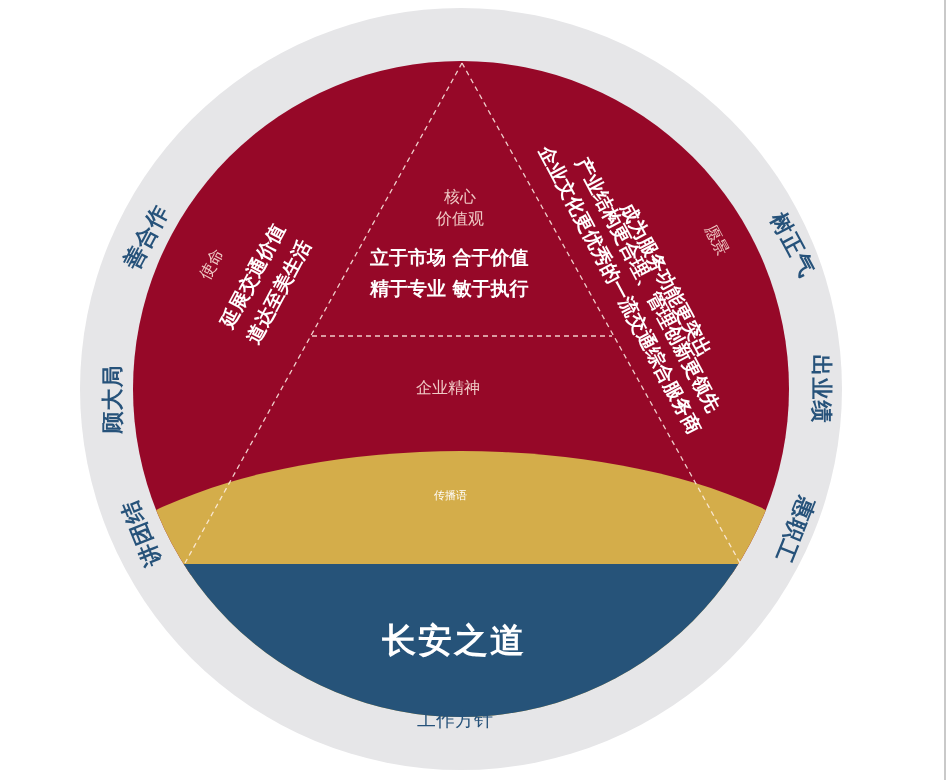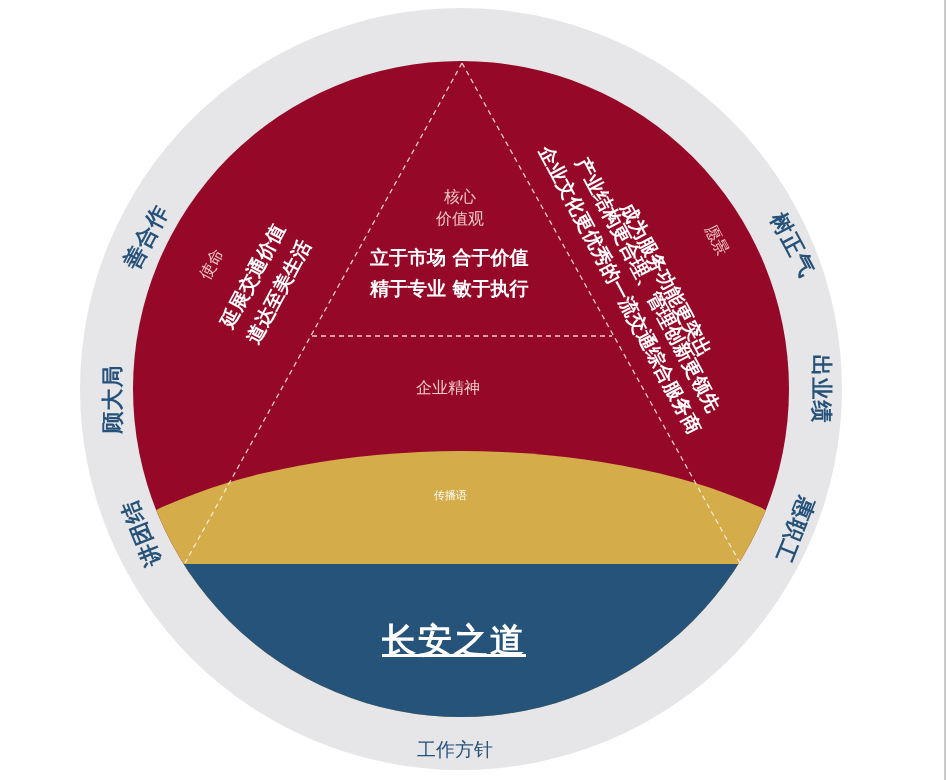--- a/index.html
+++ b/index.html
@@ -53,21 +53,21 @@
   <div class="lbl ring-lbl" style="left:112px; top:222px; transform: rotate(-62deg);">善合作</div>
   <div class="lbl ring-lbl" style="left:78px; top:384px; transform: rotate(-90deg);">顾大局</div>
   <div class="lbl ring-lbl" style="left:107px; top:518px; transform: rotate(-112deg);">讲团结</div>
 
   
   <div class="lbl ring-lbl" style="left:758px; top:230px; transform: rotate(62deg);">树正气</div>
   <div class="lbl ring-lbl" style="left:786px; top:374px; transform: rotate(90deg);">出业绩</div>
   <div class="lbl ring-lbl" style="left:760px; top:515px; transform: rotate(112deg);">惠职工</div>
 
   
-  <div class="lbl foot-lbl" style="left:417px; top:737px;">工作方针</div>
+  <div class="lbl foot-lbl" style="left:417px; top:707px;">工作方针</div>
 
   
   <div class="lbl sub-lbl" style="left:196px; top:254px; transform: rotate(-62deg);">使命</div>
   <div class="lbl main-lbl" style="left:196px; top:263px; transform: rotate(-62deg);">延展交通价值</div>
   <div class="lbl main-lbl" style="left:222px; top:279px; transform: rotate(-62deg);">道达至美生活</div>
 
   
   <div class="lbl sub-lbl" style="left:444px; top:187px;">核心</div>
   <div class="lbl sub-lbl" style="left:436px; top:209px;">价值观</div>
   <div class="lbl main-lbl" style="left:370px; top:276px;">精于专业  敏于执行</div>
@@ -79,16 +79,16 @@
   <div class="lbl main-lbl" style="left:505px; top:272px; transform: rotate(62deg);">产业结构更合理、管理创新更领先</div>
   <div class="lbl main-lbl" style="left:458px; top:277px; transform: rotate(62deg);">企业文化更优秀的一流交通综合服务商</div>
 
   
   <div class="lbl sub-lbl" style="left:416px; top:362px;margin-top:16px;">企业精神</div>
 
   
   <div class="lbl main-lbl" style="left:434px; top:488px; font-weight:normal; font-size:11px;">传播语</div>
 
   
-  <div class="lbl big-lbl" style="left:382px; top:618px;text-decoration:underline;">长安之道</div>
+  <div class="lbl big-lbl" style="left:382px; top:618px;">长安之道</div>
 
   <div class="edge-line"></div>
 </div>
 
 </body></html>

